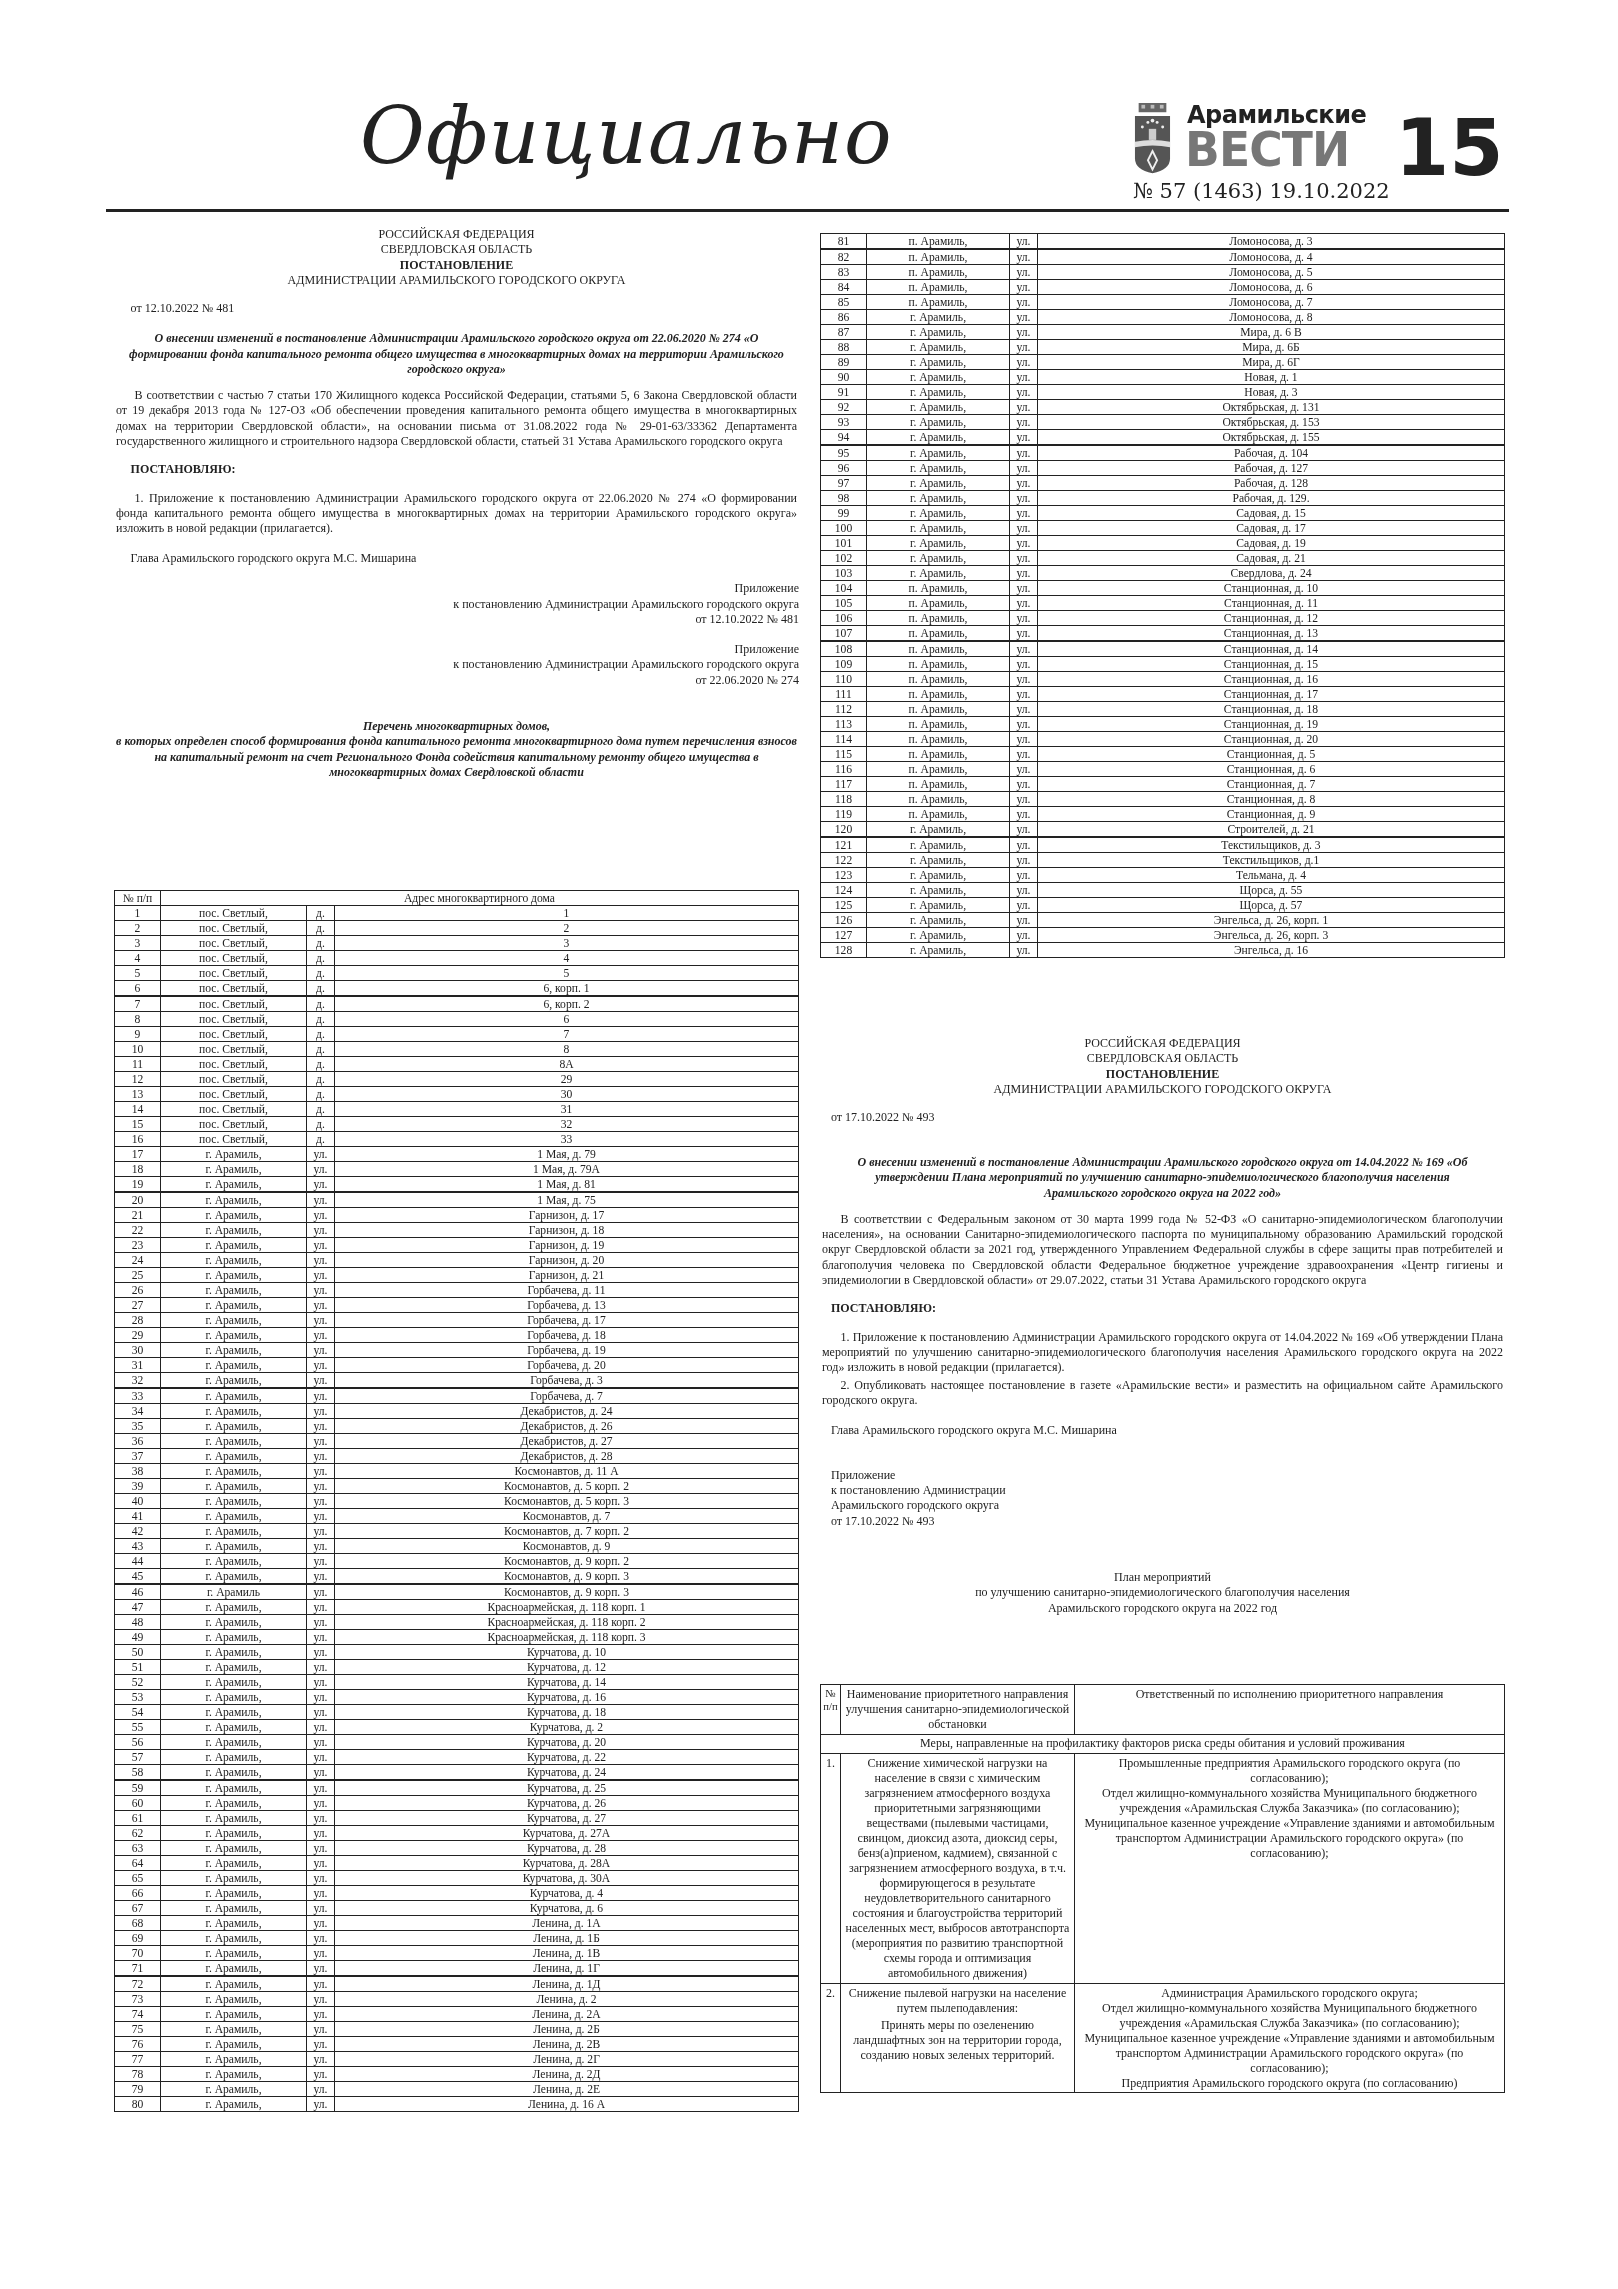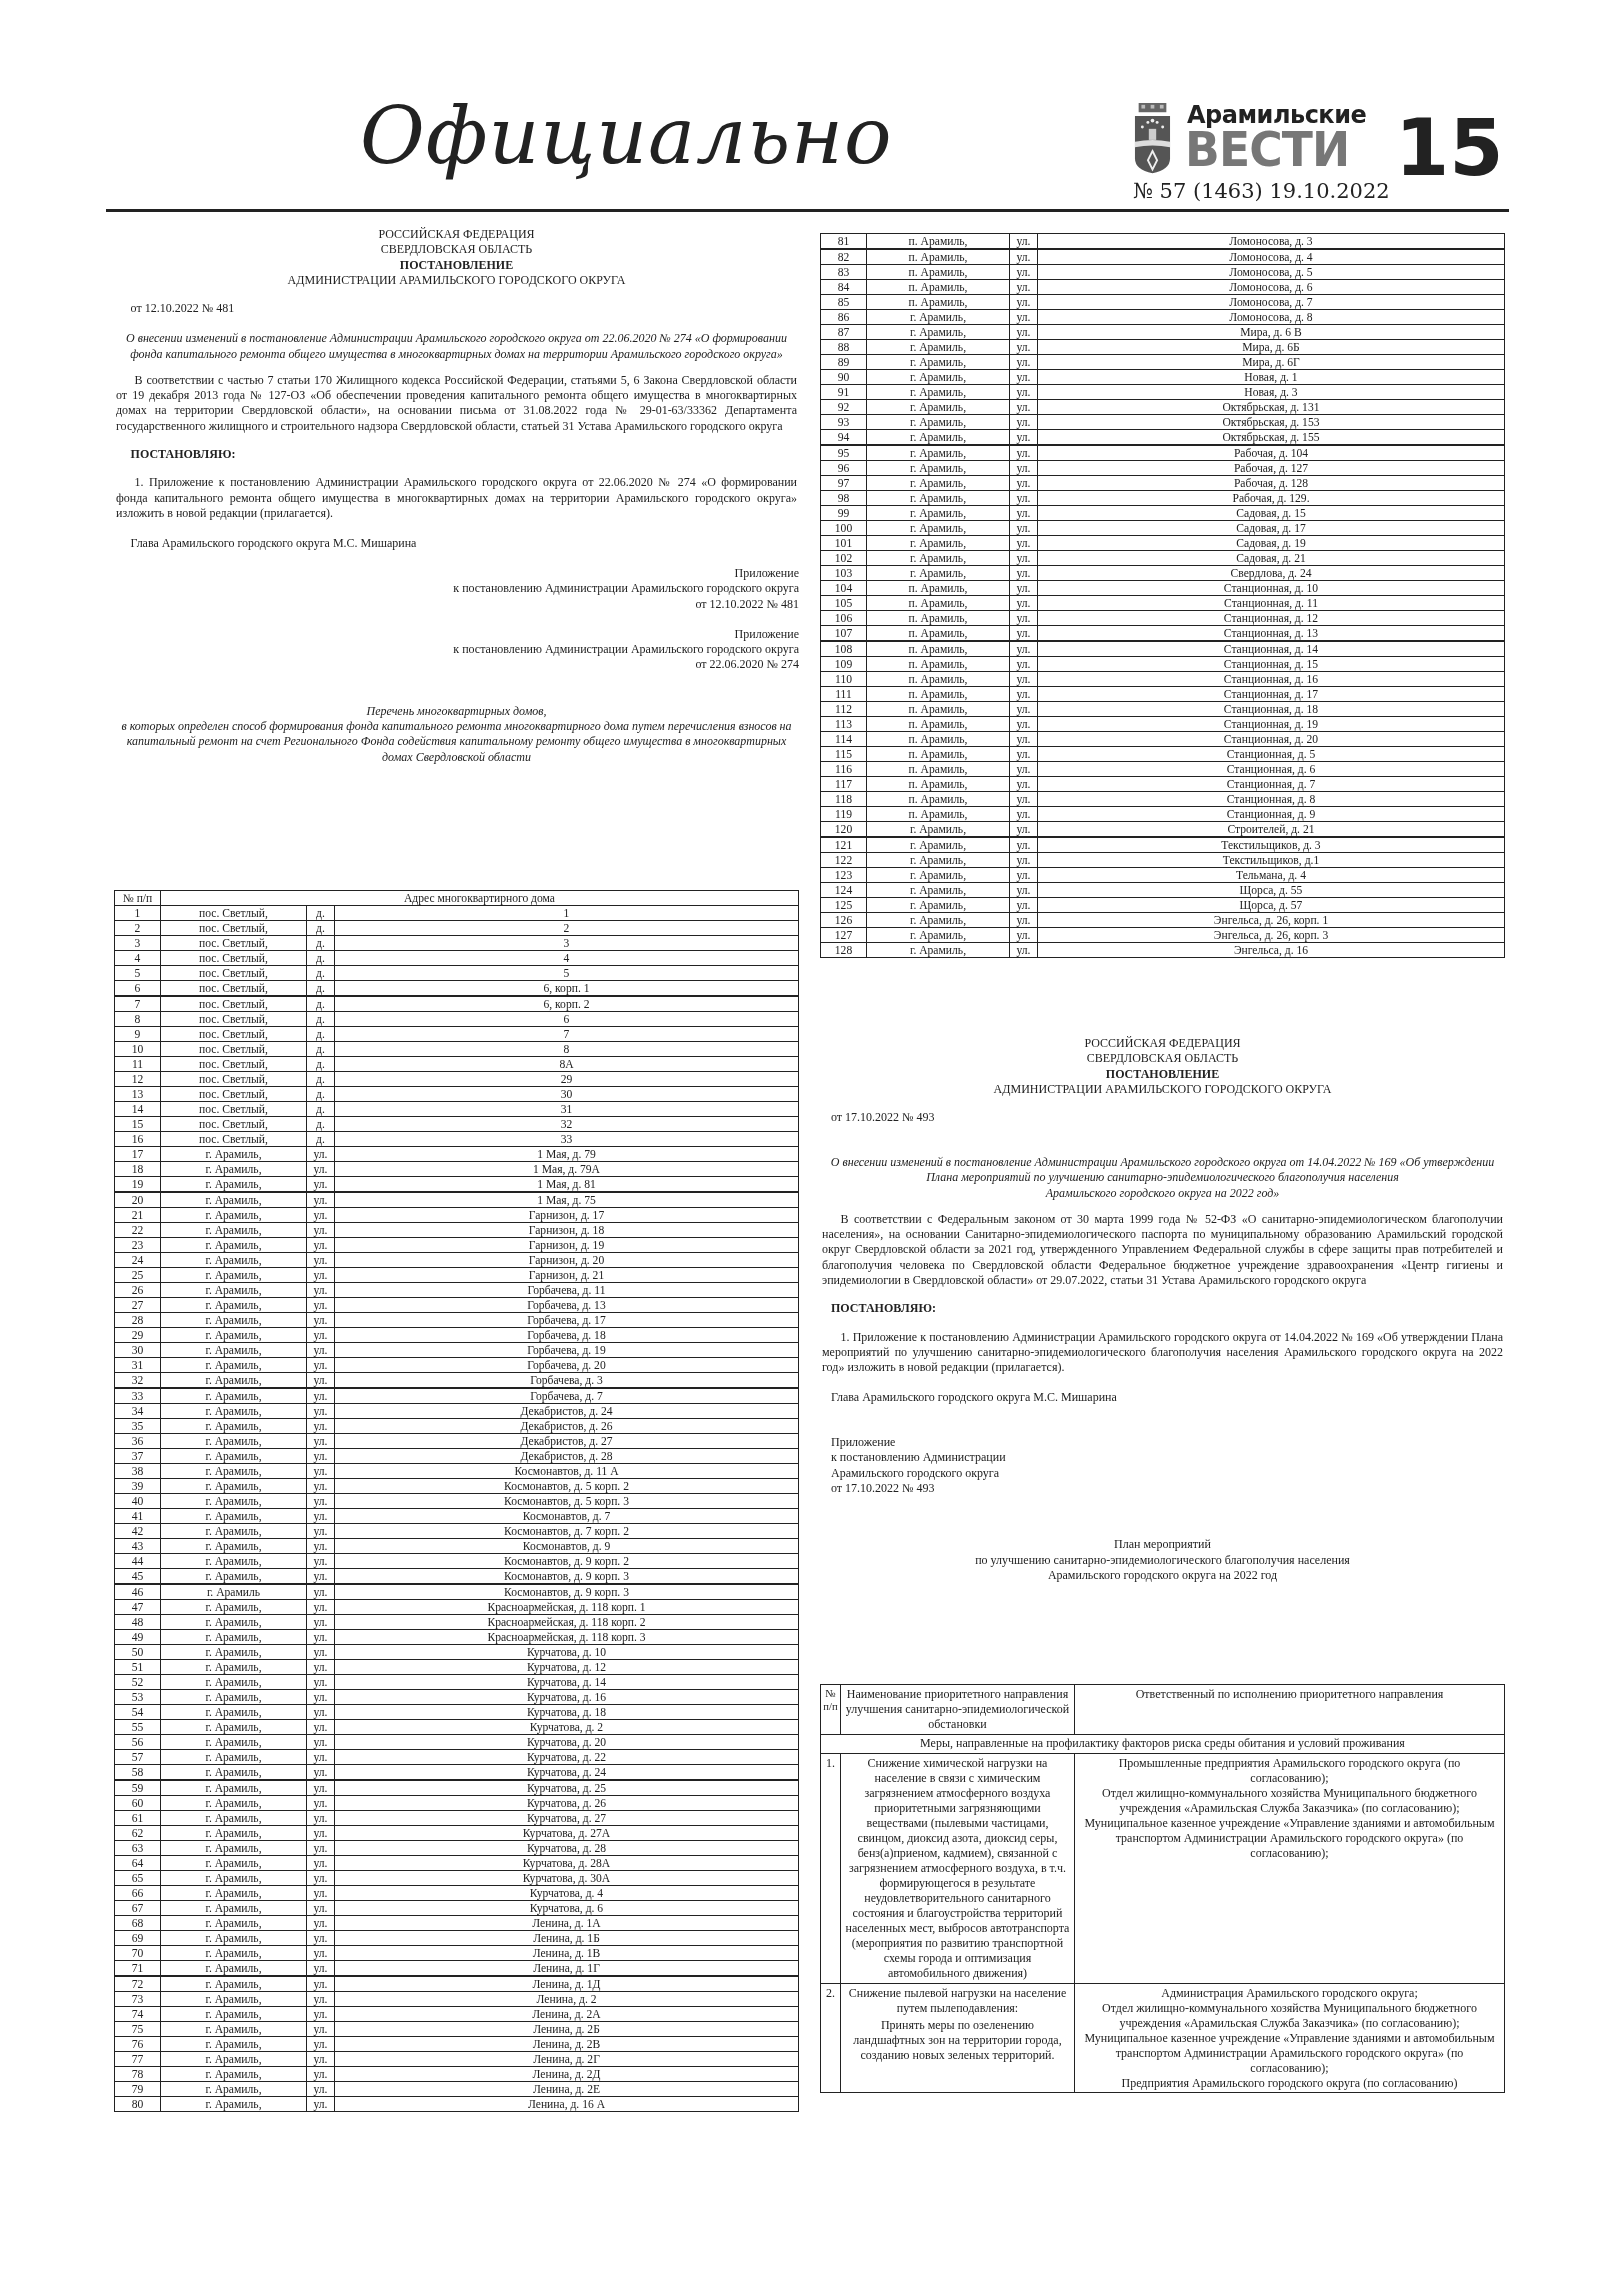--- a/index.html
+++ b/index.html
@@ -12,21 +12,21 @@
   .brand-top { position:absolute; left:54px; top:0; font-family:"DejaVu Sans", sans-serif; font-size:24px; font-weight:bold; color:#222; line-height:1; letter-spacing:-0.5px; }
   .brand-big { position:absolute; left:52px; top:22px; font-family:"DejaVu Sans", sans-serif; font-size:48px; font-weight:bold; color:#777; line-height:1; letter-spacing:-0.9px; transform:scaleX(0.95); transform-origin:left; }
   .issue { left:1133px; top:179px; font-family:"DejaVu Serif", serif; font-size:21px; color:#222; }
   .page-num { left:1395px; top:109px; font-family:"DejaVu Sans", sans-serif; font-size:78px; font-weight:bold; color:#222; line-height:1; }
   .rule { left:106px; top:209px; width:1403px; height:2.8px; background:#222; }
 
   .txt { font-size:12px; line-height:15.3px; color:#222; }
   .center { text-align:center; }
   .right { text-align:right; }
   .bold { font-weight:bold; }
-  .ital-bold { font-style:italic; font-weight:normal; }
+  .ital-bold { font-style:italic; font-weight:bold; }
   .just { text-align:justify; }
   p { margin:2px; }
   .indent { text-indent:18.5px; }
 
   table.addr { border-collapse:collapse; font-size:11.6px; color:#222; table-layout:fixed; }
   table.addr td { border:0.9px solid #222; padding:0; height:14px; line-height:13px; text-align:center; white-space:nowrap; overflow:hidden; }
   table.addr tr.thick td { border-bottom:2.8px solid #222; }
 
   table.plan { border-collapse:collapse; font-size:12px; line-height:15px; color:#222; table-layout:fixed; }
   table.plan td { border:0.9px solid #222; padding:1.8px 3.7px; vertical-align:top; text-align:center; }
@@ -891,20 +891,21 @@
     <div>АДМИНИСТРАЦИИ АРАМИЛЬСКОГО ГОРОДСКОГО ОКРУГА</div>
   </div>
   <div style="margin-top:13px; padding-left:11px;">от 17.10.2022 № 493</div>
   <div class="center ital-bold" style="margin-top:29.5px;">
     <div>О внесении изменений в постановление Администрации Арамильского городского округа от 14.04.2022 № 169 «Об утверждении Плана мероприятий по улучшению санитарно-эпидемиологического благополучия населения</div>
     <div>Арамильского городского округа на 2022 год»</div>
   </div>
   <p class="just indent" style="margin-top:11px;">В соответствии с Федеральным законом от 30 марта 1999 года № 52-ФЗ  «О санитарно-эпидемиологическом благополучии населения», на основании Санитарно-эпидемиологического паспорта по муниципальному образованию Арамильский городской округ Свердловской области за 2021 год, утвержденного Управлением Федеральной службы в сфере защиты прав потребителей и благополучия человека по Свердловской области Федеральное бюджетное учреждение здравоохранения «Центр гигиены и эпидемиологии в Свердловской области» от 29.07.2022, статьи 31 Устава Арамильского городского округа</p>
   <div class="bold" style="margin-top:13px; padding-left:11px;">ПОСТАНОВЛЯЮ:</div>
   <p class="just indent" style="margin-top:13px;">1. Приложение к постановлению Администрации Арамильского городского округа от 14.04.2022 № 169 «Об утверждении Плана мероприятий по улучшению санитарно-эпидемиологического благополучия населения Арамильского городского округа на 2022 год» изложить в новой редакции (прилагается).</p>
+  <p class="just indent">2. Опубликовать настоящее постановление в газете «Арамильские вести» и разместить на официальном сайте Арамильского городского округа.</p>
   <div style="margin-top:14.8px; padding-left:11px;">Глава Арамильского городского округа М.С. Мишарина</div>
   <div style="margin-top:29.5px; padding-left:11px;">
     <div>Приложение</div>
     <div>к постановлению Администрации</div>
     <div>Арамильского городского округа</div>
     <div>от 17.10.2022 № 493</div>
   </div>
   <div class="center" style="margin-top:41px;">
     <div>План мероприятий</div>
     <div>по улучшению санитарно-эпидемиологического благополучия населения</div>

